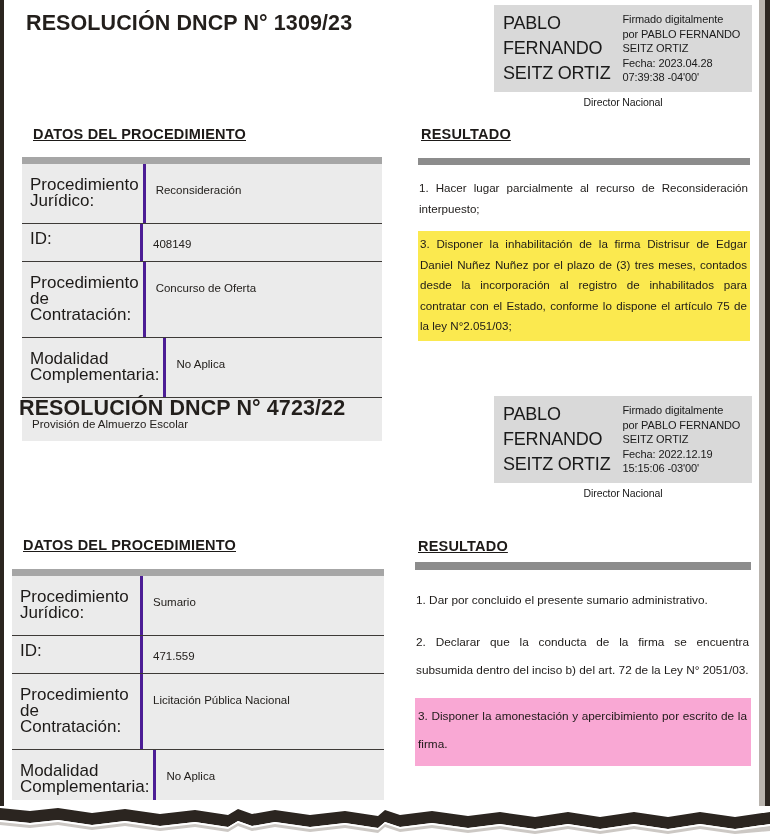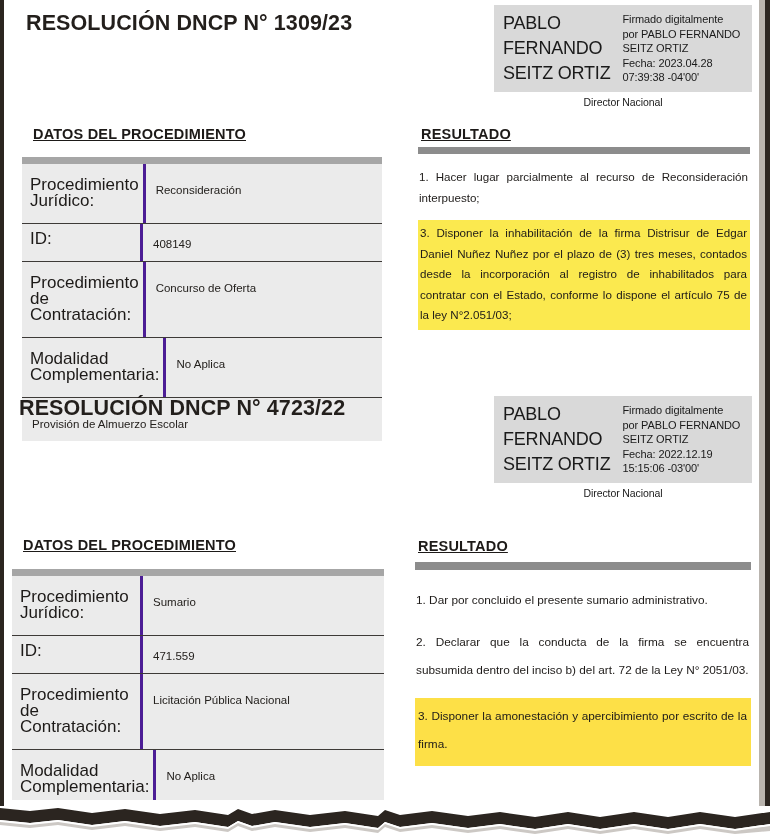--- a/index.html
+++ b/index.html
@@ -158,21 +158,21 @@
     color: #24211e;
     padding: 11px 8px 8px 10px;
     white-space: pre-line;
   }
   .trow.tall .tcell-label  { padding-top: 13px; padding-bottom: 14px; }
   .trow.tall .tcell-value  { padding-top: 17px; }
   .trow.lastrow .tcell-value { line-height: 26px; padding-top: 6px; }
 
   
   .resultado-block { position: absolute; }
-  #resultado-1 { left: 414px; top: 147px;  width: 332px; }
+  #resultado-1 { left: 414px; top: 158px;  width: 332px; }
   #resultado-2 { left: 411px; top: 562px;  width: 336px; }
 
   .res-topbar {
     height: 7px;
     background: #8c8c8c;
     width: 100%;
     margin-bottom: 13px;
   }
   #resultado-2 .res-topbar { height: 8px; margin-bottom: 16px; }
 
@@ -189,21 +189,21 @@
     line-height: 28px;
     margin-bottom: 14px;
     font-size: 11.8px;
   }
   .res-item.highlight {
     background: #fbe94f;
     padding: 3px 3px 4px 2px;
     margin-bottom: 0;
   }
   #resultado-2 .res-item.highlight {
-    background: #fde047;
+    background: #f9a8d4;
     padding: 4px 4px 8px 3px;
   }
 
   .clip-bottom {
     position: absolute;
     left: 0; top: 800px;
     width: 770px; height: 6px;
     background: #ffffff;
   }
 </style>

